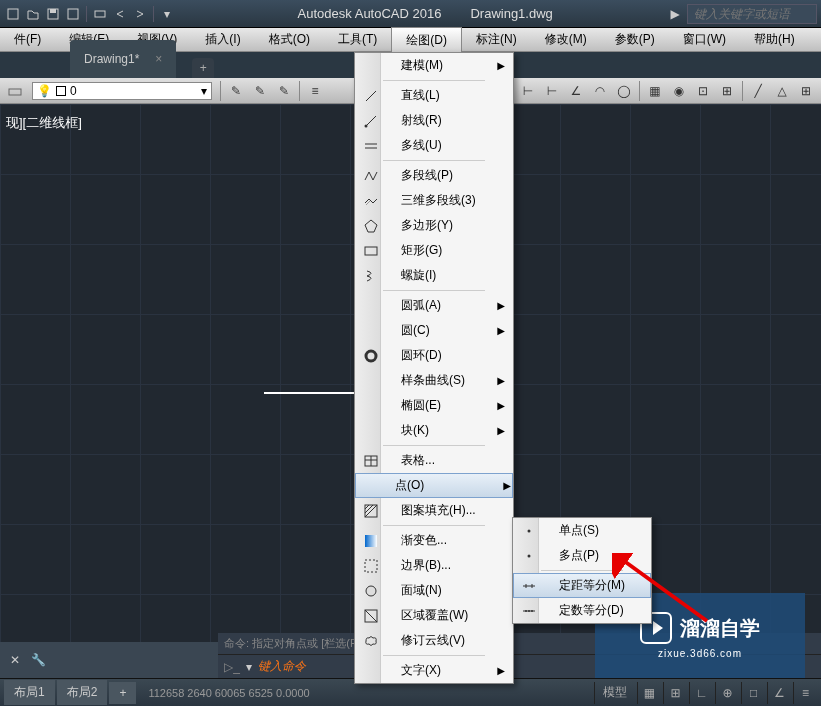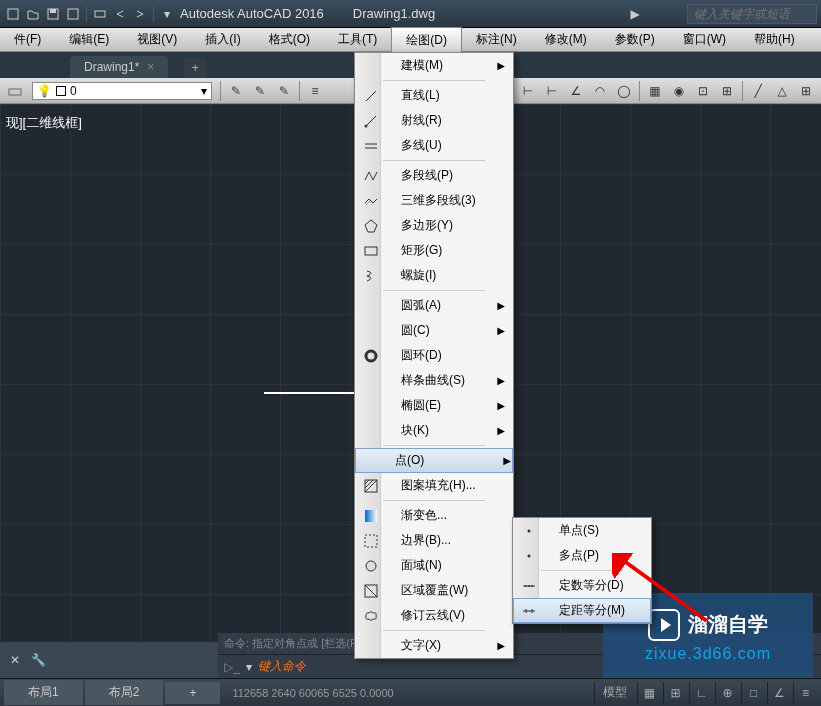--- a/index.html
+++ b/index.html
@@ -2,31 +2,31 @@
 <html><head>
   <meta charset="utf-8">
   <style>
     * { margin: 0; padding: 0; box-sizing: border-box; font-family: "Microsoft YaHei", sans-serif; font-size: 12px; }
     body { background: #1e2a36; width: 821px; height: 706px; overflow: hidden; position: relative; }
     
     .titlebar { height: 28px; background: linear-gradient(#3b4d5e, #2a3742); display: flex; align-items: center; color: #fff; border-bottom: 1px solid #000; }
     .qat { display: flex; gap: 2px; padding: 0 4px; align-items: center; }
     .qat-btn { width: 18px; height: 18px; display: flex; align-items: center; justify-content: center; color: #ccc; }
     .qat-sep { width: 1px; height: 16px; background: #556; margin: 0 2px; }
-    .title-text { flex: 1; text-align: center; display: flex; gap: 29px; }
+    .title-text { flex: 1; text-align: center; display: flex; justify-content: center; gap: 29px; }
     .title-text span { color: #ddd; font-size: 13px; }
     .search-box { margin-right: 4px; }
-    .search-input { background: #3a4a5a; border: 1px solid #556; color: #aaa; padding: 2px 6px; width: 130px; font-style: italic; margin-left: 40px; }
+    .search-input { background: #3a4a5a; border: 1px solid #556; color: #aaa; padding: 2px 6px; width: 130px; font-style: italic; }
     
     .menubar { height: 24px; background: linear-gradient(#e8e8e8, #bfbfbf); display: flex; align-items: center; border-bottom: 1px solid #888; }
     .menu-item { padding: 4px 14px; color: #000; cursor: pointer; }
     .menu-item.active { background: linear-gradient(#fff, #d0d0d0); border: 1px solid #888; border-bottom: none; }
     
     .tabbar { height: 26px; background: #2a3742; display: flex; align-items: flex-end; padding: 0 70px; }
-    .file-tab { background: #3a4852; color: #ccc; padding: 4px 14px; border-radius: 4px 4px 0 0; display: flex; align-items: center; gap: 8px; margin-right: 16px; }
+    .file-tab { background: #3a4852; color: #ccc; padding: 12px 14px; border-radius: 4px 4px 0 0; display: flex; align-items: center; gap: 16px; margin-right: 16px; }
     .tab-close { color: #888; cursor: pointer; }
     .add-tab { background: #333d47; color: #aaa; width: 22px; height: 20px; border-radius: 4px 4px 0 0; display: flex; align-items: center; justify-content: center; cursor: pointer; }
     
     .toolbar { height: 26px; background: linear-gradient(#e0e0e0, #b8b8b8); display: flex; align-items: center; padding: 0 4px; gap: 2px; border-bottom: 1px solid #888; }
     .tb-btn { width: 22px; height: 22px; display: flex; align-items: center; justify-content: center; border: 1px solid transparent; color: #333; }
     .layer-combo { display: flex; align-items: center; gap: 4px; background: #fff; border: 1px solid #888; padding: 1px 4px; width: 180px; margin: 0 4px; }
     .layer-swatch { width: 10px; height: 10px; border: 1px solid #000; background: #fff; }
     .layer-name { flex: 1; color: #000; }
     .tb-sep { width: 1px; height: 20px; background: #888; margin: 0 2px; }
     
@@ -37,44 +37,44 @@
     .cursor-mark { position: absolute; top: 538px; left: 28px; color: #fff; font-size: 16px; }
     
     .cmd-area { position: absolute; bottom: 28px; left: 218px; right: 0; }
     .cmd-hist { background: #323c49; color: #888; padding: 3px 6px; font-size: 11px; }
     .cmd-line { background: #323c49; color: #ccc; padding: 3px 6px; display: flex; align-items: center; gap: 6px; border-top: 1px solid #222; }
     .cmd-icon { color: #888; }
     .cmd-input-text { font-style: italic; color: #f97316; }
     .cmd-left { position: absolute; bottom: 28px; left: 0; width: 218px; background: #3a4652; height: 36px; display: flex; align-items: center; padding: 0 4px; gap: 2px; }
     
     .statusbar { position: absolute; bottom: 0; left: 0; right: 0; height: 28px; background: linear-gradient(#3b4852, #2a3540); display: flex; align-items: center; color: #ccc; padding: 0 4px; gap: 2px; border-top: 1px solid #111; }
-    .layout-tab { padding: 4px 24px; color: #ccc; background: #4a5660; cursor: pointer; }
+    .layout-tab { padding: 4px 10px; color: #ccc; background: #4a5660; cursor: pointer; }
     .coords { margin-left: 10px; color: #999; font-size: 11px; }
     .sb-btn { width: 24px; height: 22px; display: flex; align-items: center; justify-content: center; color: #aaa; border-left: 1px solid #222; }
     
     .dropdown { position: absolute; background: #f5f5f5; border: 1px solid #888; box-shadow: 3px 3px 6px rgba(0,0,0,0.4); z-index: 100; }
     .dd-main { top: 52px; left: 354px; width: 160px; }
     .dd-item { display: flex; align-items: center; padding: 4px 8px; gap: 10px; color: #000; cursor: pointer; position: relative; }
     .dd-item.hover { background: linear-gradient(#e8f0f8, #c8d8e8); border: 1px solid #7da2ce; padding: 3px 1px; }
     .dd-icon { width: 16px; height: 16px; display: flex; align-items: center; justify-content: center; color: #555; }
     .dd-label { flex: 1; margin-left: 12px; }
     .dd-arrow { color: #000; font-size: 10px; }
     .dd-sep { height: 1px; background: #ccc; margin: 2px 28px 2px 28px; }
     .dd-iconcol { position: absolute; left: 0; top: 0; bottom: 0; width: 26px; background: linear-gradient(90deg, #eee, #ddd); border-right: 1px solid #ccc; }
     .dd-content { position: relative; }
     
     .dd-sub { top: 517px; left: 512px; width: 140px; }
     .dd-item.highlight { background: linear-gradient(#e8f0f8, #c8d8e8); border: 1px solid #7da2ce; padding: 3px 7px; }
     
-    .watermark { position: absolute; right: 8px; bottom: 28px; width: 210px; height: 85px; background: rgba(30, 75, 120, 0.85); display: flex; align-items: center; justify-content: center; flex-direction: column; gap: 4px; }
+    .watermark { position: absolute; right: 16px; bottom: 28px; width: 210px; height: 85px; background: rgba(30, 75, 120, 0.85); display: flex; align-items: center; justify-content: center; flex-direction: column; gap: 4px; }
     .wm-logo { display: flex; align-items: center; gap: 8px; }
     .wm-play { width: 32px; height: 32px; border: 2px solid #fff; border-radius: 6px; display: flex; align-items: center; justify-content: center; }
     .wm-play::after { content: ""; border-left: 10px solid #fff; border-top: 7px solid transparent; border-bottom: 7px solid transparent; margin-left: 3px; }
     .wm-text { color: #fff; font-size: 20px; font-weight: bold; }
-    .wm-url { color: #0ea5e9; font-size: 16px; letter-spacing: 1px; }
+    .wm-url { color: #ffffff; font-size: 10px; letter-spacing: 1px; }
     
     .arrow-annotation { position: absolute; top: 553px; left: 612px; width: 100px; height: 70px; pointer-events: none; z-index: 200; }
     
     svg { display: block; }
   </style>
 </head>
 <body>
 
 <div class="titlebar">
   <div class="qat">
@@ -330,20 +330,30 @@
         <span class="dd-icon"></span>
         <span class="dd-label">椭圆(E)</span>
         <span class="dd-arrow">▶</span>
       </div>
       <div class="dd-item">
         <span class="dd-icon"></span>
         <span class="dd-label">块(K)</span>
         <span class="dd-arrow">▶</span>
       </div>
       <div class="dd-sep"></div>
+      <div class="dd-item">
+        <span class="dd-icon">
+          <svg width="16" height="16">
+            <rect x="2" y="3" width="12" height="10" stroke="#333" fill="none"></rect>
+            <line x1="2" y1="7" x2="14" y2="7" stroke="#333"></line>
+            <line x1="8" y1="3" x2="8" y2="13" stroke="#333"></line>
+          </svg>
+        </span>
+        <span class="dd-label">表格...</span>
+      </div>
       <div class="dd-item hover">
         <span class="dd-icon"></span>
         <span class="dd-label">点(O)</span>
         <span class="dd-arrow">▶</span>
       </div>
       <div class="dd-item">
         <span class="dd-icon">
           <svg width="16" height="16">
             <rect x="2" y="2" width="12" height="12" stroke="#333" fill="none"></rect>
             <line x1="2" y1="6" x2="6" y2="2" stroke="#333"></line>
@@ -423,40 +433,40 @@
       </div>
       <div class="dd-item">
         <span class="dd-icon">
           <svg width="16" height="16">
             <circle cx="8" cy="8" r="1.5" fill="#333"></circle>
           </svg>
         </span>
         <span class="dd-label">多点(P)</span>
       </div>
       <div class="dd-sep"></div>
+      <div class="dd-item highlight">
+        <span class="dd-icon">
+          <svg width="16" height="16">
+            <line x1="2" y1="8" x2="14" y2="8" stroke="#333"></line>
+            <line x1="5" y1="6" x2="5" y2="10" stroke="#333"></line>
+            <line x1="11" y1="6" x2="11" y2="10" stroke="#333"></line>
+          </svg>
+        </span>
+        <span class="dd-label">定距等分(M)</span>
+      </div>
       <div class="dd-item">
         <span class="dd-icon">
           <svg width="16" height="16">
             <line x1="2" y1="8" x2="14" y2="8" stroke="#333"></line>
             <circle cx="5" cy="8" r="1" fill="#333"></circle>
             <circle cx="8" cy="8" r="1" fill="#333"></circle>
             <circle cx="11" cy="8" r="1" fill="#333"></circle>
           </svg>
         </span>
         <span class="dd-label">定数等分(D)</span>
-      </div>
-      <div class="dd-item highlight">
-        <span class="dd-icon">
-          <svg width="16" height="16">
-            <line x1="2" y1="8" x2="14" y2="8" stroke="#333"></line>
-            <line x1="5" y1="6" x2="5" y2="10" stroke="#333"></line>
-            <line x1="11" y1="6" x2="11" y2="10" stroke="#333"></line>
-          </svg>
-        </span>
-        <span class="dd-label">定距等分(M)</span>
       </div>
     </div>
 </div>
 
 <div class="watermark">
   <div class="wm-logo">
     <div class="wm-play"></div>
     <span class="wm-text">溜溜自学</span>
   </div>
   <div class="wm-url">zixue.3d66.com</div>

